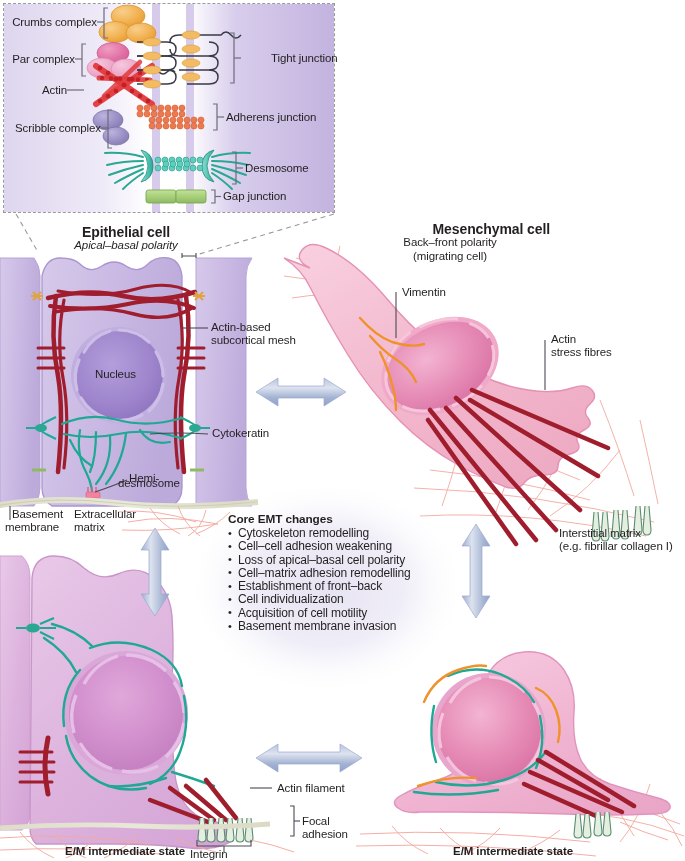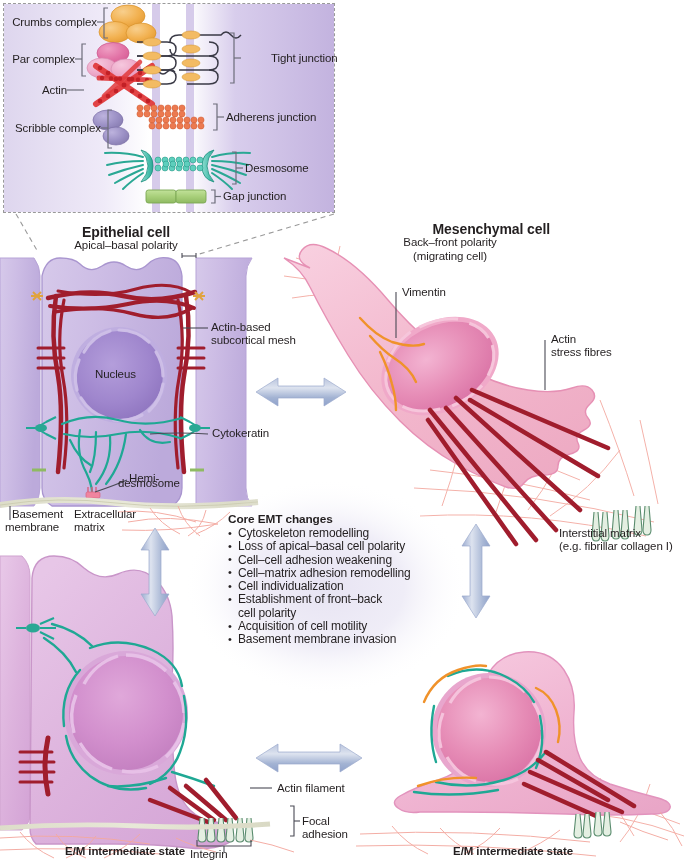--- a/index.html
+++ b/index.html
@@ -770,21 +770,21 @@
   <div class="lbl right" style="left:4px; top:84px; width:63px;">Actin</div>
   <div class="lbl right" style="left:4px; top:122px; width:97px;">Scribble complex</div>
 
   <div class="lbl" style="left:243px; top:52px;margin-left:28px;">Tight junction</div>
   <div class="lbl" style="left:226px; top:111px;">Adherens junction</div>
   <div class="lbl" style="left:245px; top:162px;">Desmosome</div>
   <div class="lbl" style="left:223px; top:190px;">Gap junction</div>
 
   <div class="title-blk" style="position:absolute; left:36px; top:226px; width:180px;">
     <div class="lbl center t1" style="position:static;">Epithelial cell</div>
-    <div class="lbl center" style="position:static;">Apical–basal polarity</div>
+    <div class="lbl center" style="position:static;font-style:italic;">Apical–basal polarity</div>
   </div>
 
   <div class="lbl" style="left:211px; top:321px;">Actin-based</div>
   <div class="lbl" style="left:211px; top:334px;">subcortical mesh</div>
   <div class="lbl" style="left:212px; top:427px;">Cytokeratin</div>
   <div class="lbl" style="left:129px; top:472px;text-align:right;">Hemi-</div>
   <div class="lbl" style="left:118px; top:477px;">desmosome</div>
   <div class="lbl" style="left:95px; top:368px;">Nucleus</div>
   <div class="lbl" style="left:12px; top:508px;">Basement</div>
   <div class="lbl" style="left:5px; top:521px;">membrane</div>
@@ -800,26 +800,25 @@
   <div class="lbl" style="left:402px; top:286px;">Vimentin</div>
   <div class="lbl" style="left:551px; top:333px;">Actin</div>
   <div class="lbl" style="left:551px; top:346px;">stress fibres</div>
   <div class="lbl" style="left:559px; top:527px;">Interstitial matrix</div>
   <div class="lbl" style="left:559px; top:540px;">(e.g. fibrillar collagen I)</div>
 
   <div class="emt-box">
     <h4>Core EMT changes</h4>
     <ul>
       <li class="bullet">Cytoskeleton remodelling</li>
+      <li class="bullet">Cell–cell adhesion weakening</li>
       <li class="bullet">Loss of apical–basal cell polarity</li>
-      <li class="bullet">Cell–cell adhesion weakening</li>
       <li class="bullet">Cell–matrix adhesion remodelling</li>
+      <li class="bullet">Establishment of front–back</li>
       <li class="bullet">Cell individualization</li>
-      <li class="bullet">Establishment of front–back</li>
-      <li>cell polarity</li>
       <li class="bullet">Acquisition of cell motility</li>
       <li class="bullet">Basement membrane invasion</li>
     </ul>
   </div>
 
   <div class="lbl" style="left:277px; top:782px;">Actin filament</div>
   <div class="lbl" style="left:190px; top:848px;">Integrin</div>
   <div class="lbl" style="left:302px; top:815px;">Focal</div>
   <div class="lbl" style="left:302px; top:828px;">adhesion</div>
 

